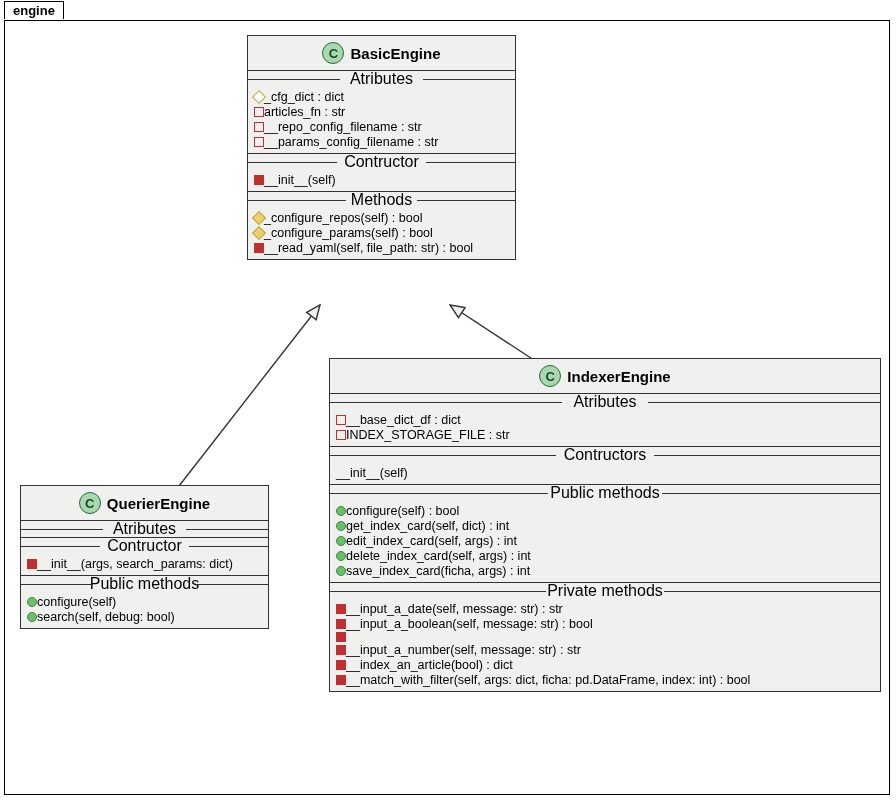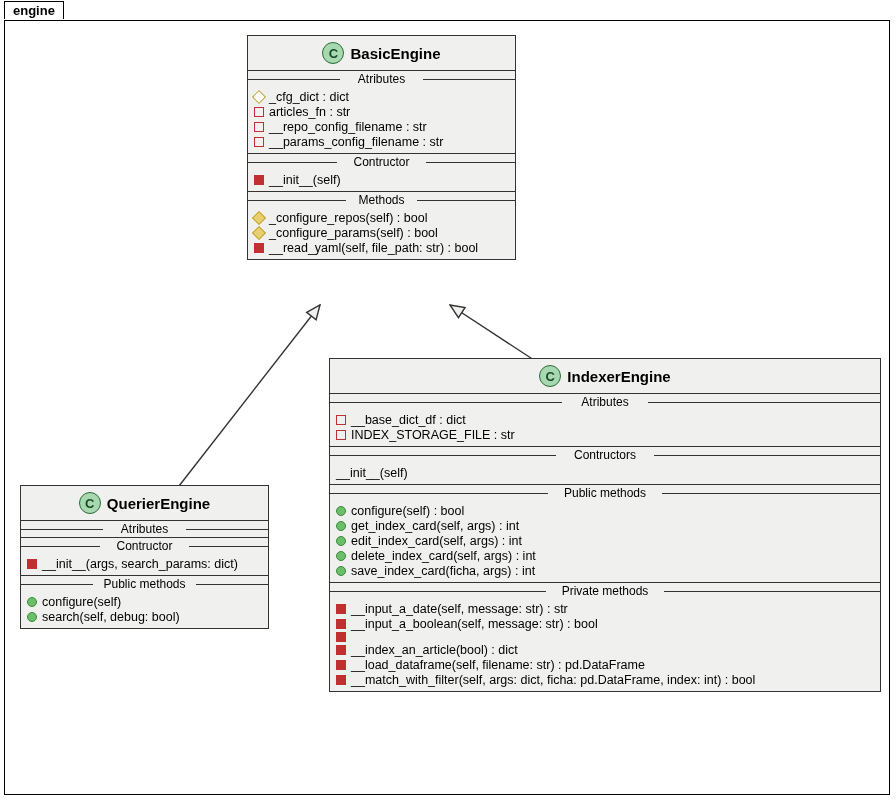--- a/index.html
+++ b/index.html
@@ -60,42 +60,41 @@
   border: 1.5px solid #2a6b3a;
   color: #1a4a28;
   font-weight: bold;
   font-size: 13px;
 }
 .section-sep {
   border-top: 1.5px solid #333;
 }
 .section-label {
   text-align: center;
-  font-size: 12px;
+  font-size: 16px;
   padding: 0;
   position: relative;
   height: 16px;
   line-height: 16px;
 }
 .section-label::before,
 .section-label::after {
   content: "";
   position: absolute;
   top: 50%;
   border-top: 1px solid #333;
 }
 .section-label::before { left: 0; }
 .section-label::after { right: 0; }
 .members {
   padding: 2px 6px 4px 6px;
 }
 .member {
   display: flex;
   align-items: center;
-  gap: 5px;
   padding: 0.5px 0;
   font-size: 12.5px;
   white-space: nowrap;
 }
 .vis {
   display: inline-block;
   width: 8px;
   height: 8px;
   flex-shrink: 0;
 }
@@ -266,21 +265,21 @@
     </div>
     <div class="section-sep"></div>
     <div class="section-label sl-pub">Public methods</div>
     <div class="members">
       <div class="member">
           <span class="vis vis-circle-green"></span>
           <span>configure(self) : bool</span>
         </div>
       <div class="member">
           <span class="vis vis-circle-green"></span>
-          <span>get_index_card(self, args) : int</span>
+          <span>get_index_card(self, dict) : int</span>
         </div>
       <div class="member">
           <span class="vis vis-circle-green"></span>
           <span>edit_index_card(self, args) : int</span>
         </div>
       <div class="member">
           <span class="vis vis-circle-green"></span>
           <span>delete_index_card(self, args) : int</span>
         </div>
       <div class="member">
@@ -297,26 +296,26 @@
         </div>
       <div class="member">
           <span class="vis vis-sq-red"></span>
           <span>__input_a_boolean(self, message: str) : bool</span>
         </div>
       <div class="member">
           <span class="vis vis-sq-red"></span>
         </div>
       <div class="member">
           <span class="vis vis-sq-red"></span>
+          <span>__input_a_number(self, message: str) : str</span>
+        </div>
+      <div class="member">
+          <span class="vis vis-sq-red"></span>
           <span>__index_an_article(bool) : dict</span>
         </div>
       <div class="member">
           <span class="vis vis-sq-red"></span>
-          <span>__load_dataframe(self, filename: str) : pd.DataFrame</span>
-        </div>
-      <div class="member">
-          <span class="vis vis-sq-red"></span>
           <span>__match_with_filter(self, args: dict, ficha: pd.DataFrame, index: int) : bool</span>
         </div>
     </div>
   </div>
 
 </div>
 
 </body></html>

